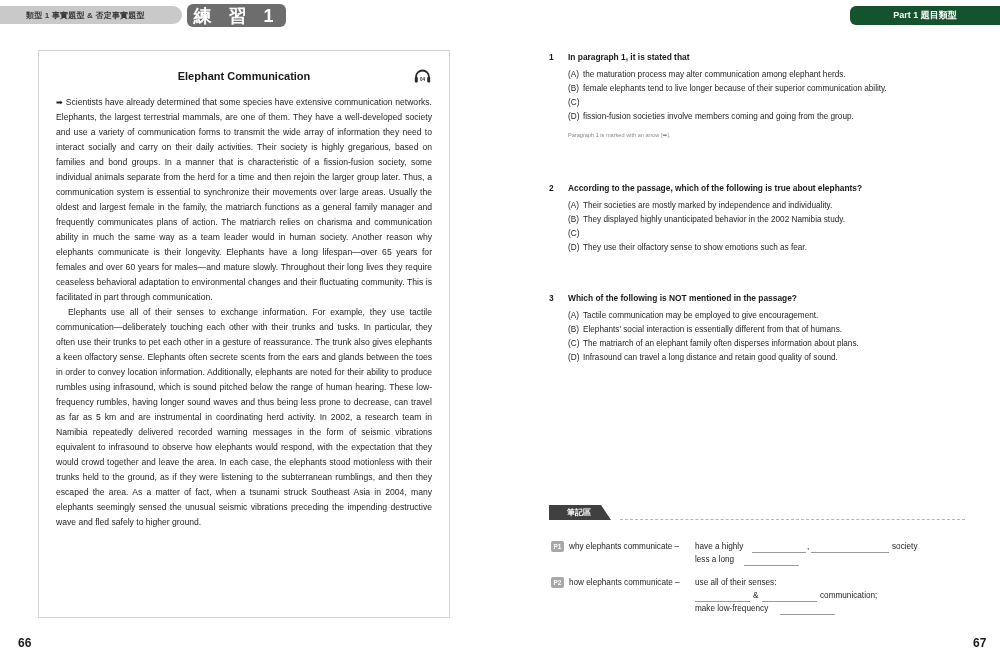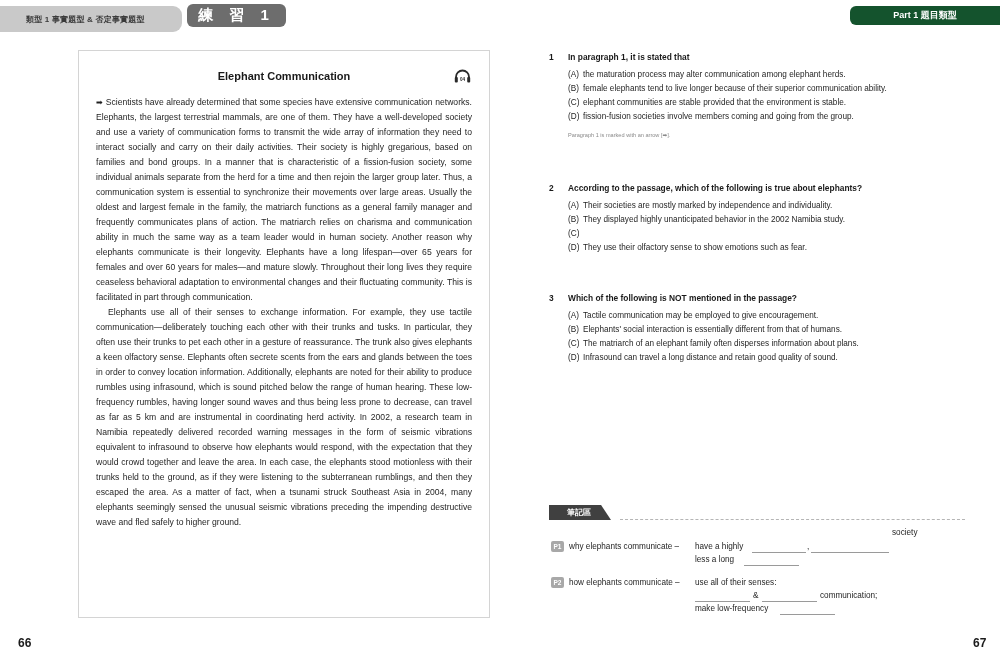--- a/index.html
+++ b/index.html
@@ -1,43 +1,42 @@
 <!DOCTYPE html>
 <html><head>
   <meta charset="utf-8">
   <style>
     * { box-sizing: border-box; margin: 0; padding: 0; }
     html, body { width: 1000px; height: 651px; background: #ffffff; overflow: hidden; }
     body { position: relative; font-family: "Liberation Sans", sans-serif; color: #1a1a1a; }
 
     
     .hdr-left-bar {
-      position: absolute; left: 0; top: 6px; width: 182px; height: 26px;
+      position: absolute; left: 0; top: 6px; width: 182px; height: 18px;
       background: #c9c9c9; border-radius: 0 9px 9px 0;
       display: flex; align-items: center; padding-left: 26px;
       font-size: 8px; font-weight: bold; color: #3a3a3a; letter-spacing: 0.2px;
     }
     .hdr-practice {
       position: absolute; left: 187px; top: 4px; width: 99px; height: 23px;
       background: #6d6d6d; border-radius: 6px;
       display: flex; align-items: center; justify-content: center;
-      color: #ffffff; font-weight: bold; font-size: 15px; letter-spacing: 6px;
+      color: #ffffff; font-weight: bold; font-size: 18px; letter-spacing: 6px;
     }
     .hdr-right-bar {
       position: absolute; left: 850px; top: 6px; width: 150px; height: 19px;
       background: #14532d; border-radius: 6px 0 0 6px;
       display: flex; align-items: center; justify-content: center;
       color: #ffffff; font-size: 9px; font-weight: bold;
     }
 
     
     .passage {
       position: absolute; left: 38px; top: 50px; width: 412px; height: 568px;
       border: 1px solid #d4d4d4;
-      margin-left: 40px;
     }
     .passage-title {
       position: absolute; left: 0; right: 0; top: 19px; text-align: center;
       font-size: 11px; font-weight: bold; color: #1a1a1a;
     }
     .audio-icon {
       position: absolute; left: 375px; top: 18px; width: 17px; height: 14px;
     }
     .passage-body {
       position: absolute; left: 17px; top: 44px; width: 376px;
@@ -111,21 +110,20 @@
     <div class="q-option">
         <span class="opt-letter">(A)</span>
         <span>the maturation process may alter communication among elephant herds.</span>
       </div>
     <div class="q-option">
         <span class="opt-letter">(B)</span>
         <span>female elephants tend to live longer because of their superior communication ability.</span>
       </div>
     <div class="q-option">
         <span class="opt-letter">(C)</span>
-        <span>elephant communities are stable provided that the environment is stable.</span>
       </div>
     <div class="q-option">
         <span class="opt-letter">(D)</span>
         <span>fission-fusion societies involve members coming and going from the group.</span>
       </div>
   </div>
   <div class="q-note">Paragraph 1 is marked with an arrow [➡].</div>
 </div>
 
 <div class="question" style="top:182px;">
@@ -180,21 +178,21 @@
 <div class="note-tab">筆記區</div>
 <div class="note-dash"></div>
 
 <div class="note-row" style="top:541px;">
   <span class="p-badge">P1</span><span>why elephants communicate –</span>
 </div>
 <span class="abs" style="left:695px; top:541px;">have a highly</span>
 <span class="blank" style="position:absolute; left:752px; top:543px; width:54px;"></span>
 <span class="abs" style="left:807px; top:541px;">,</span>
 <span class="blank" style="position:absolute; left:811px; top:543px; width:78px;"></span>
-<span class="abs" style="left:892px; top:527px;">society</span>
+<span class="abs" style="left:892px; top:541px;">society</span>
 <span class="abs" style="left:695px; top:554px;">less a long</span>
 <span class="blank" style="position:absolute; left:744px; top:556px; width:55px;"></span>
 
 <div class="note-row" style="top:577px;">
   <span class="p-badge">P2</span><span>how elephants communicate –</span>
 </div>
 <span class="abs" style="left:695px; top:577px;">use all of their senses:</span>
 <span class="blank" style="position:absolute; left:695px; top:592px; width:55px;"></span>
 <span class="abs" style="left:753px; top:590px;">&amp;</span>
 <span class="blank" style="position:absolute; left:762px; top:592px; width:55px;"></span>

